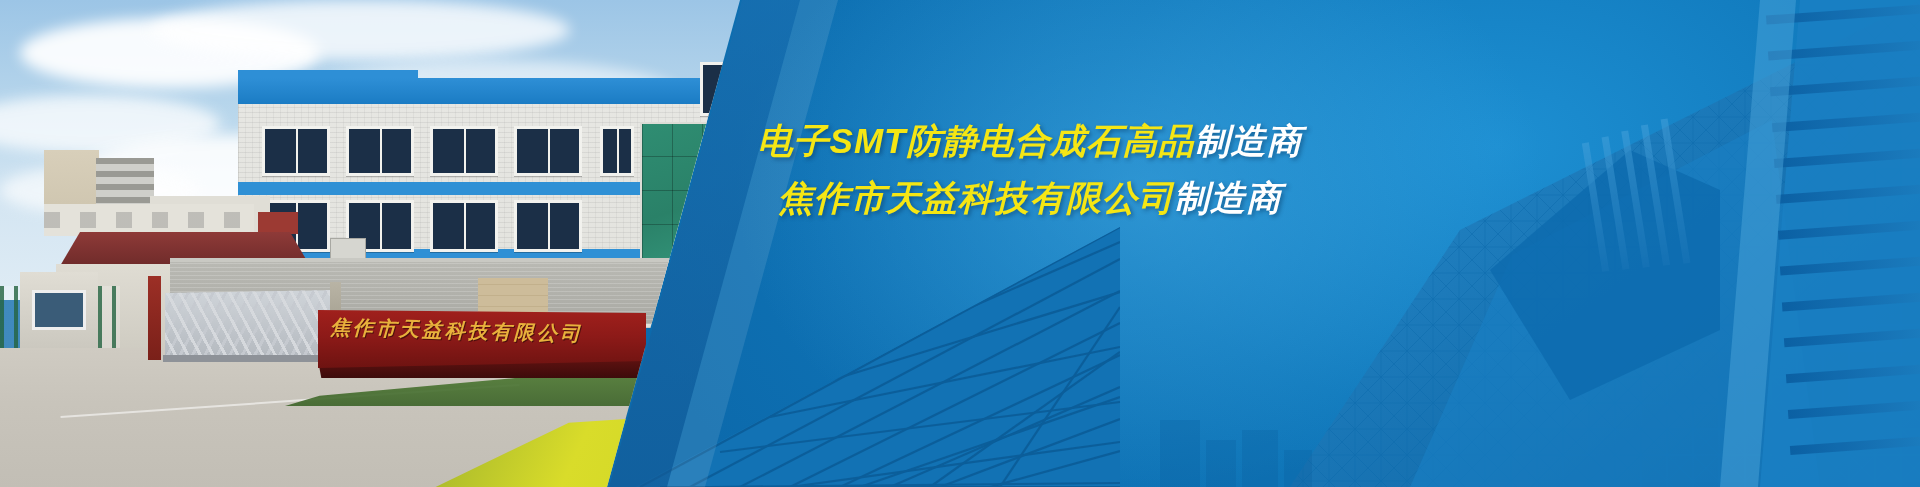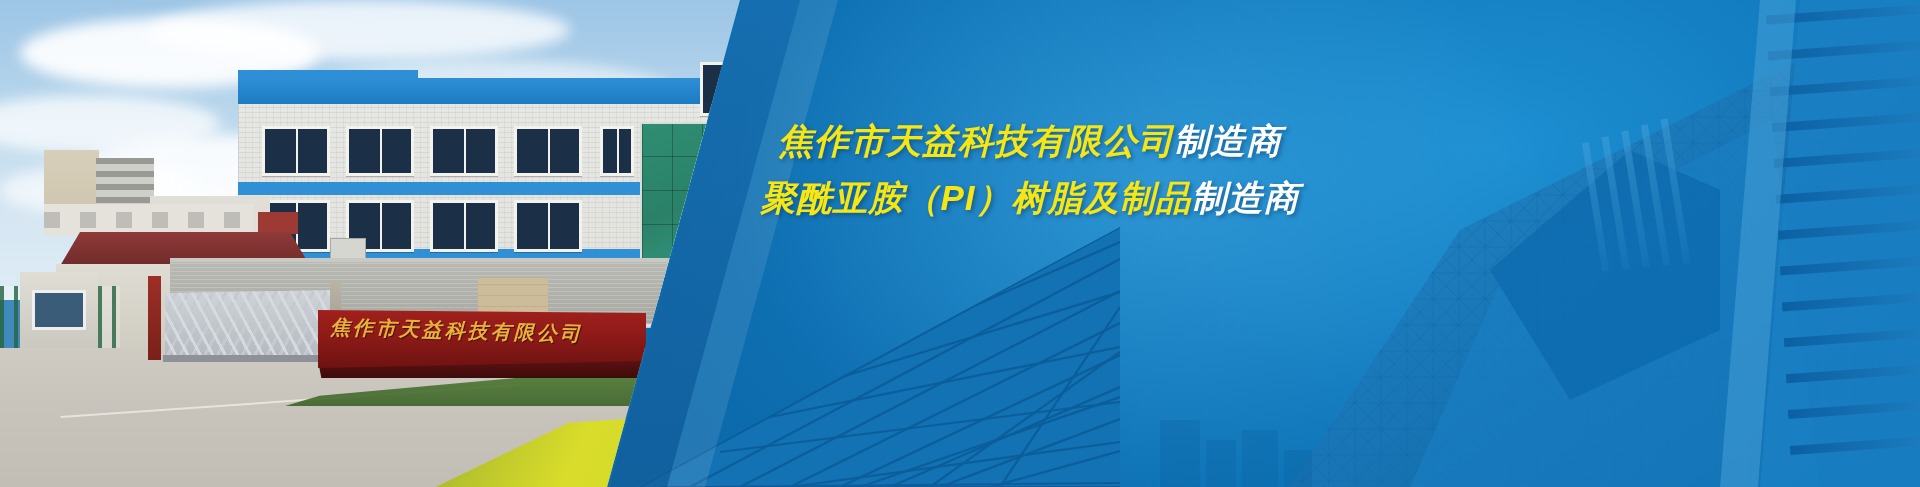--- a/index.html
+++ b/index.html
@@ -421,20 +421,20 @@
     <div class="ph sign-base"></div>
     <div class="ph sign"></div>
     <div class="sign-txt">焦作市天益科技有限公司</div>
   </div>
 
   <div class="sliver-a"></div>
   <div class="sliver-b"></div>
 
   <div class="headline">
     <div class="line">
+      <span class="hl">电子SMT防静电合成石高品</span><span class="wh">制造商</span>
+    </div>
+    <div class="line">
       <span class="hl">焦作市天益科技有限公司</span><span class="wh">制造商</span>
     </div>
-    <div class="line">
-      <span class="hl">聚酰亚胺（PI）树脂及制品</span><span class="wh">制造商</span>
-    </div>
   </div>
 
 </div>
 
 </body></html>

